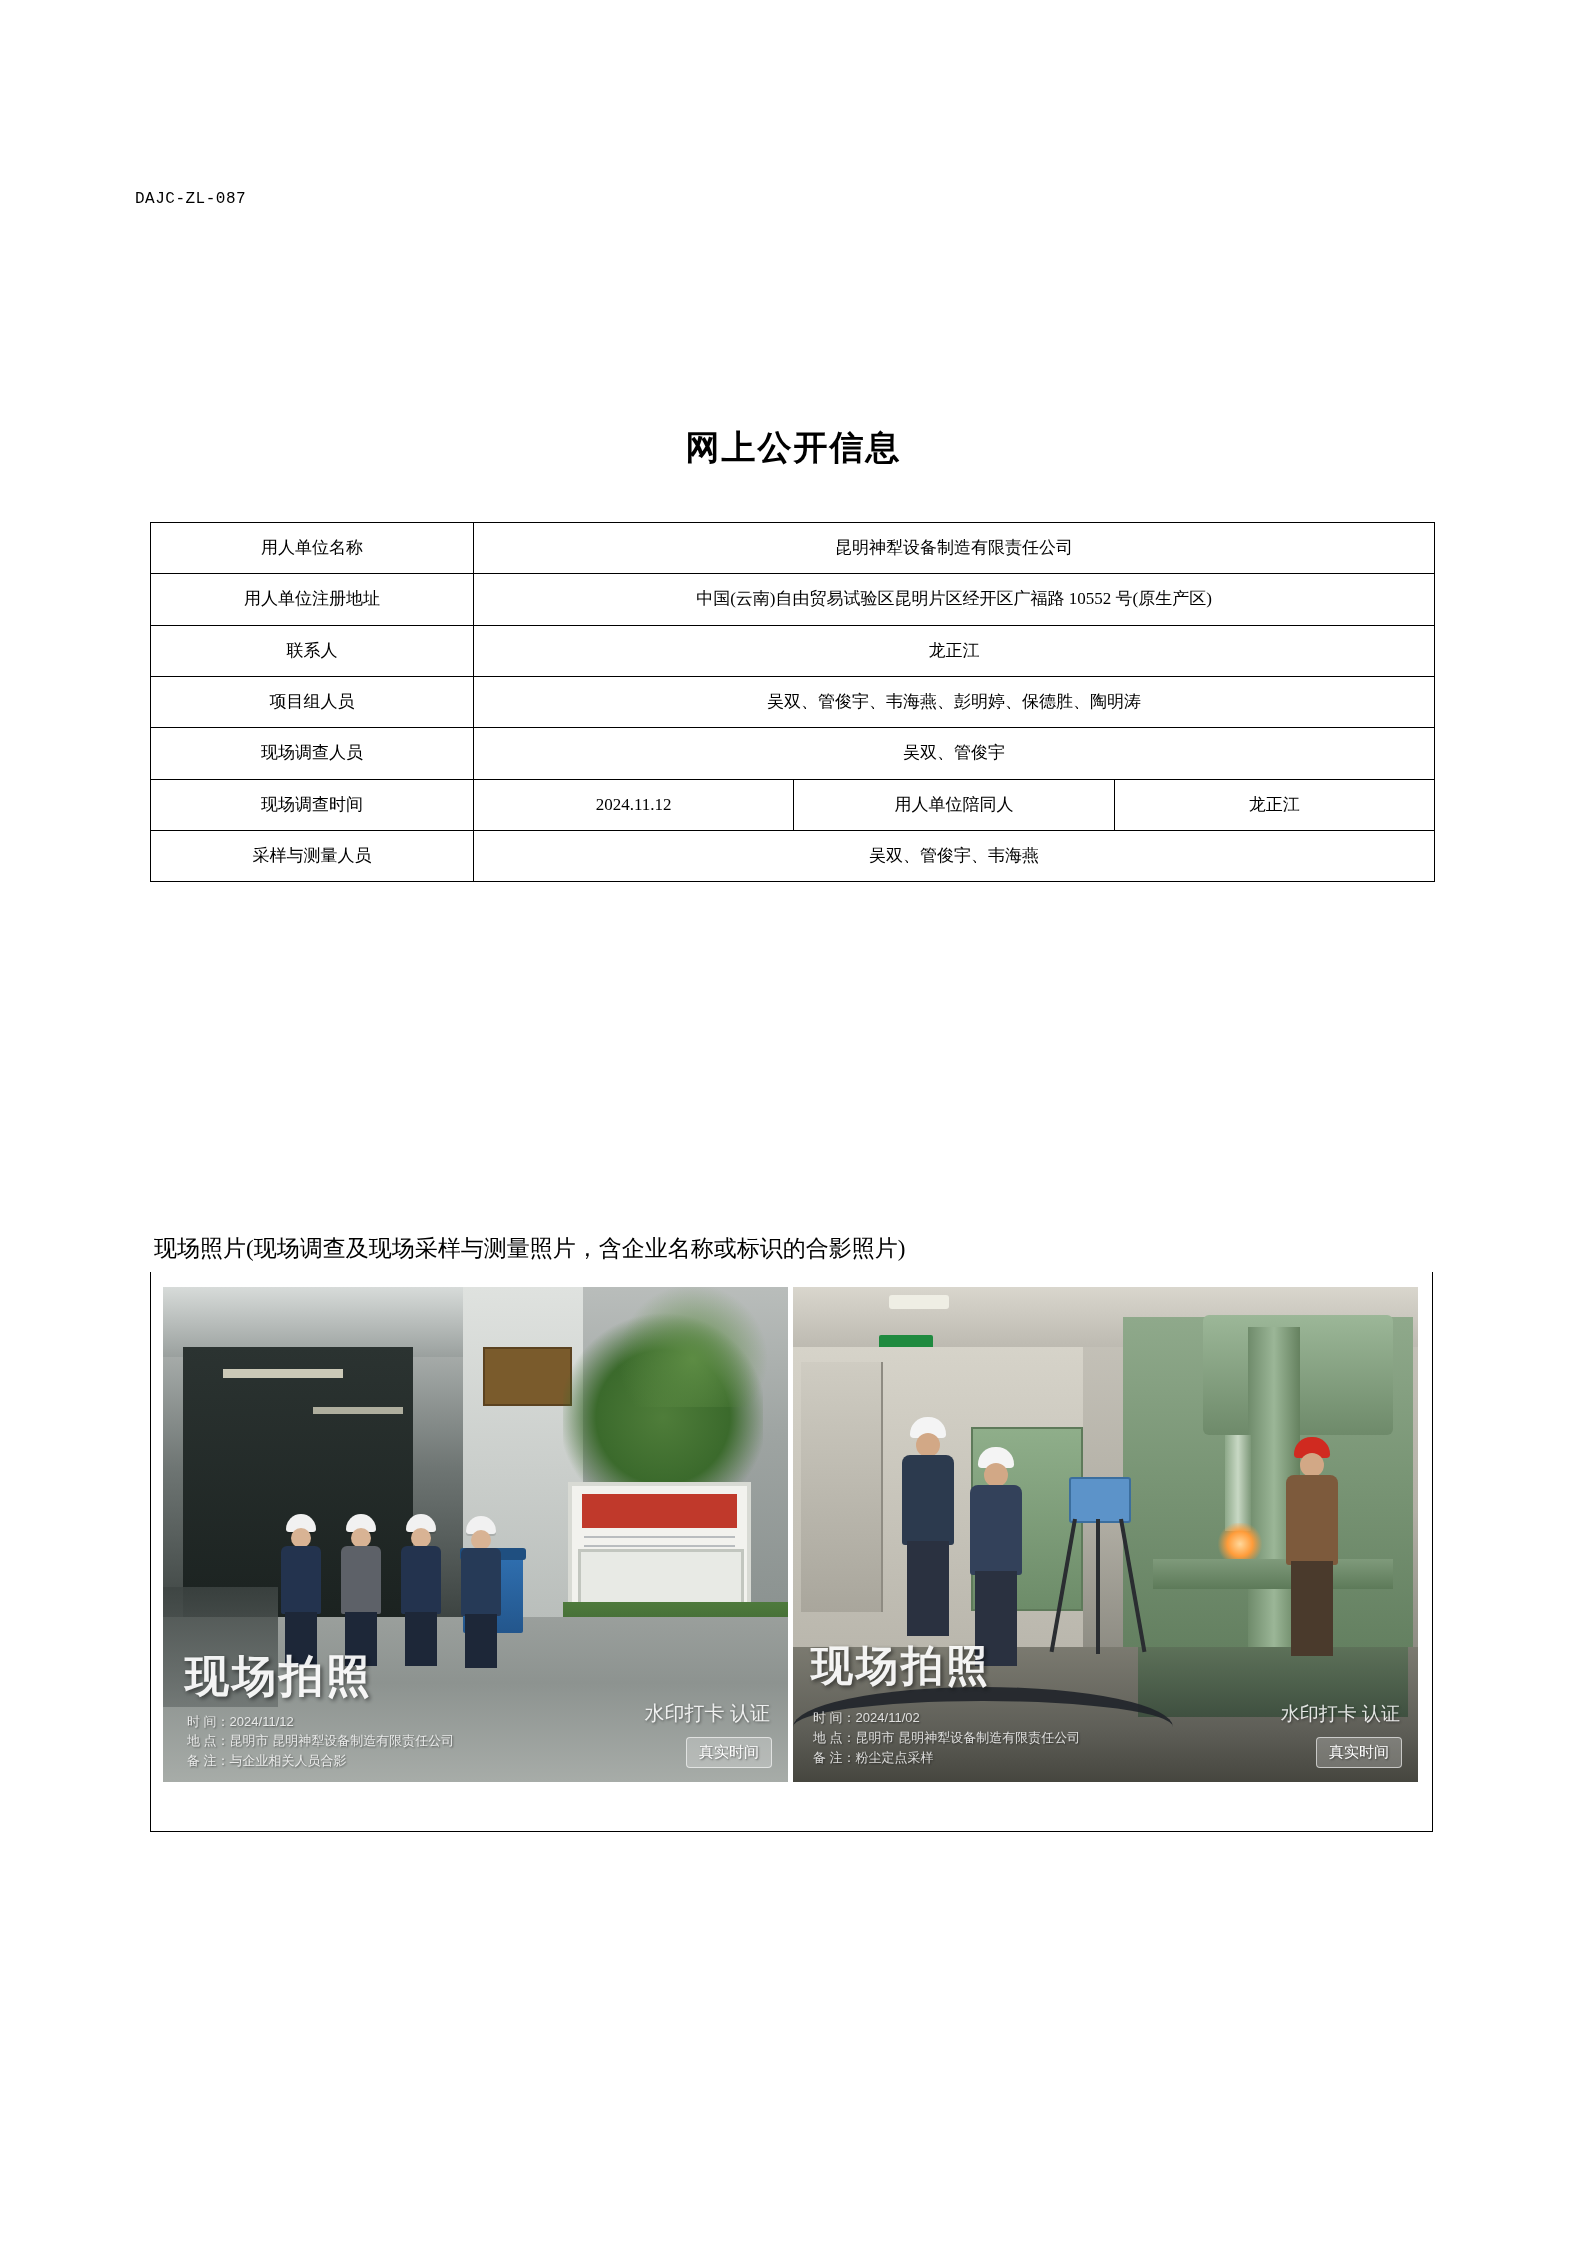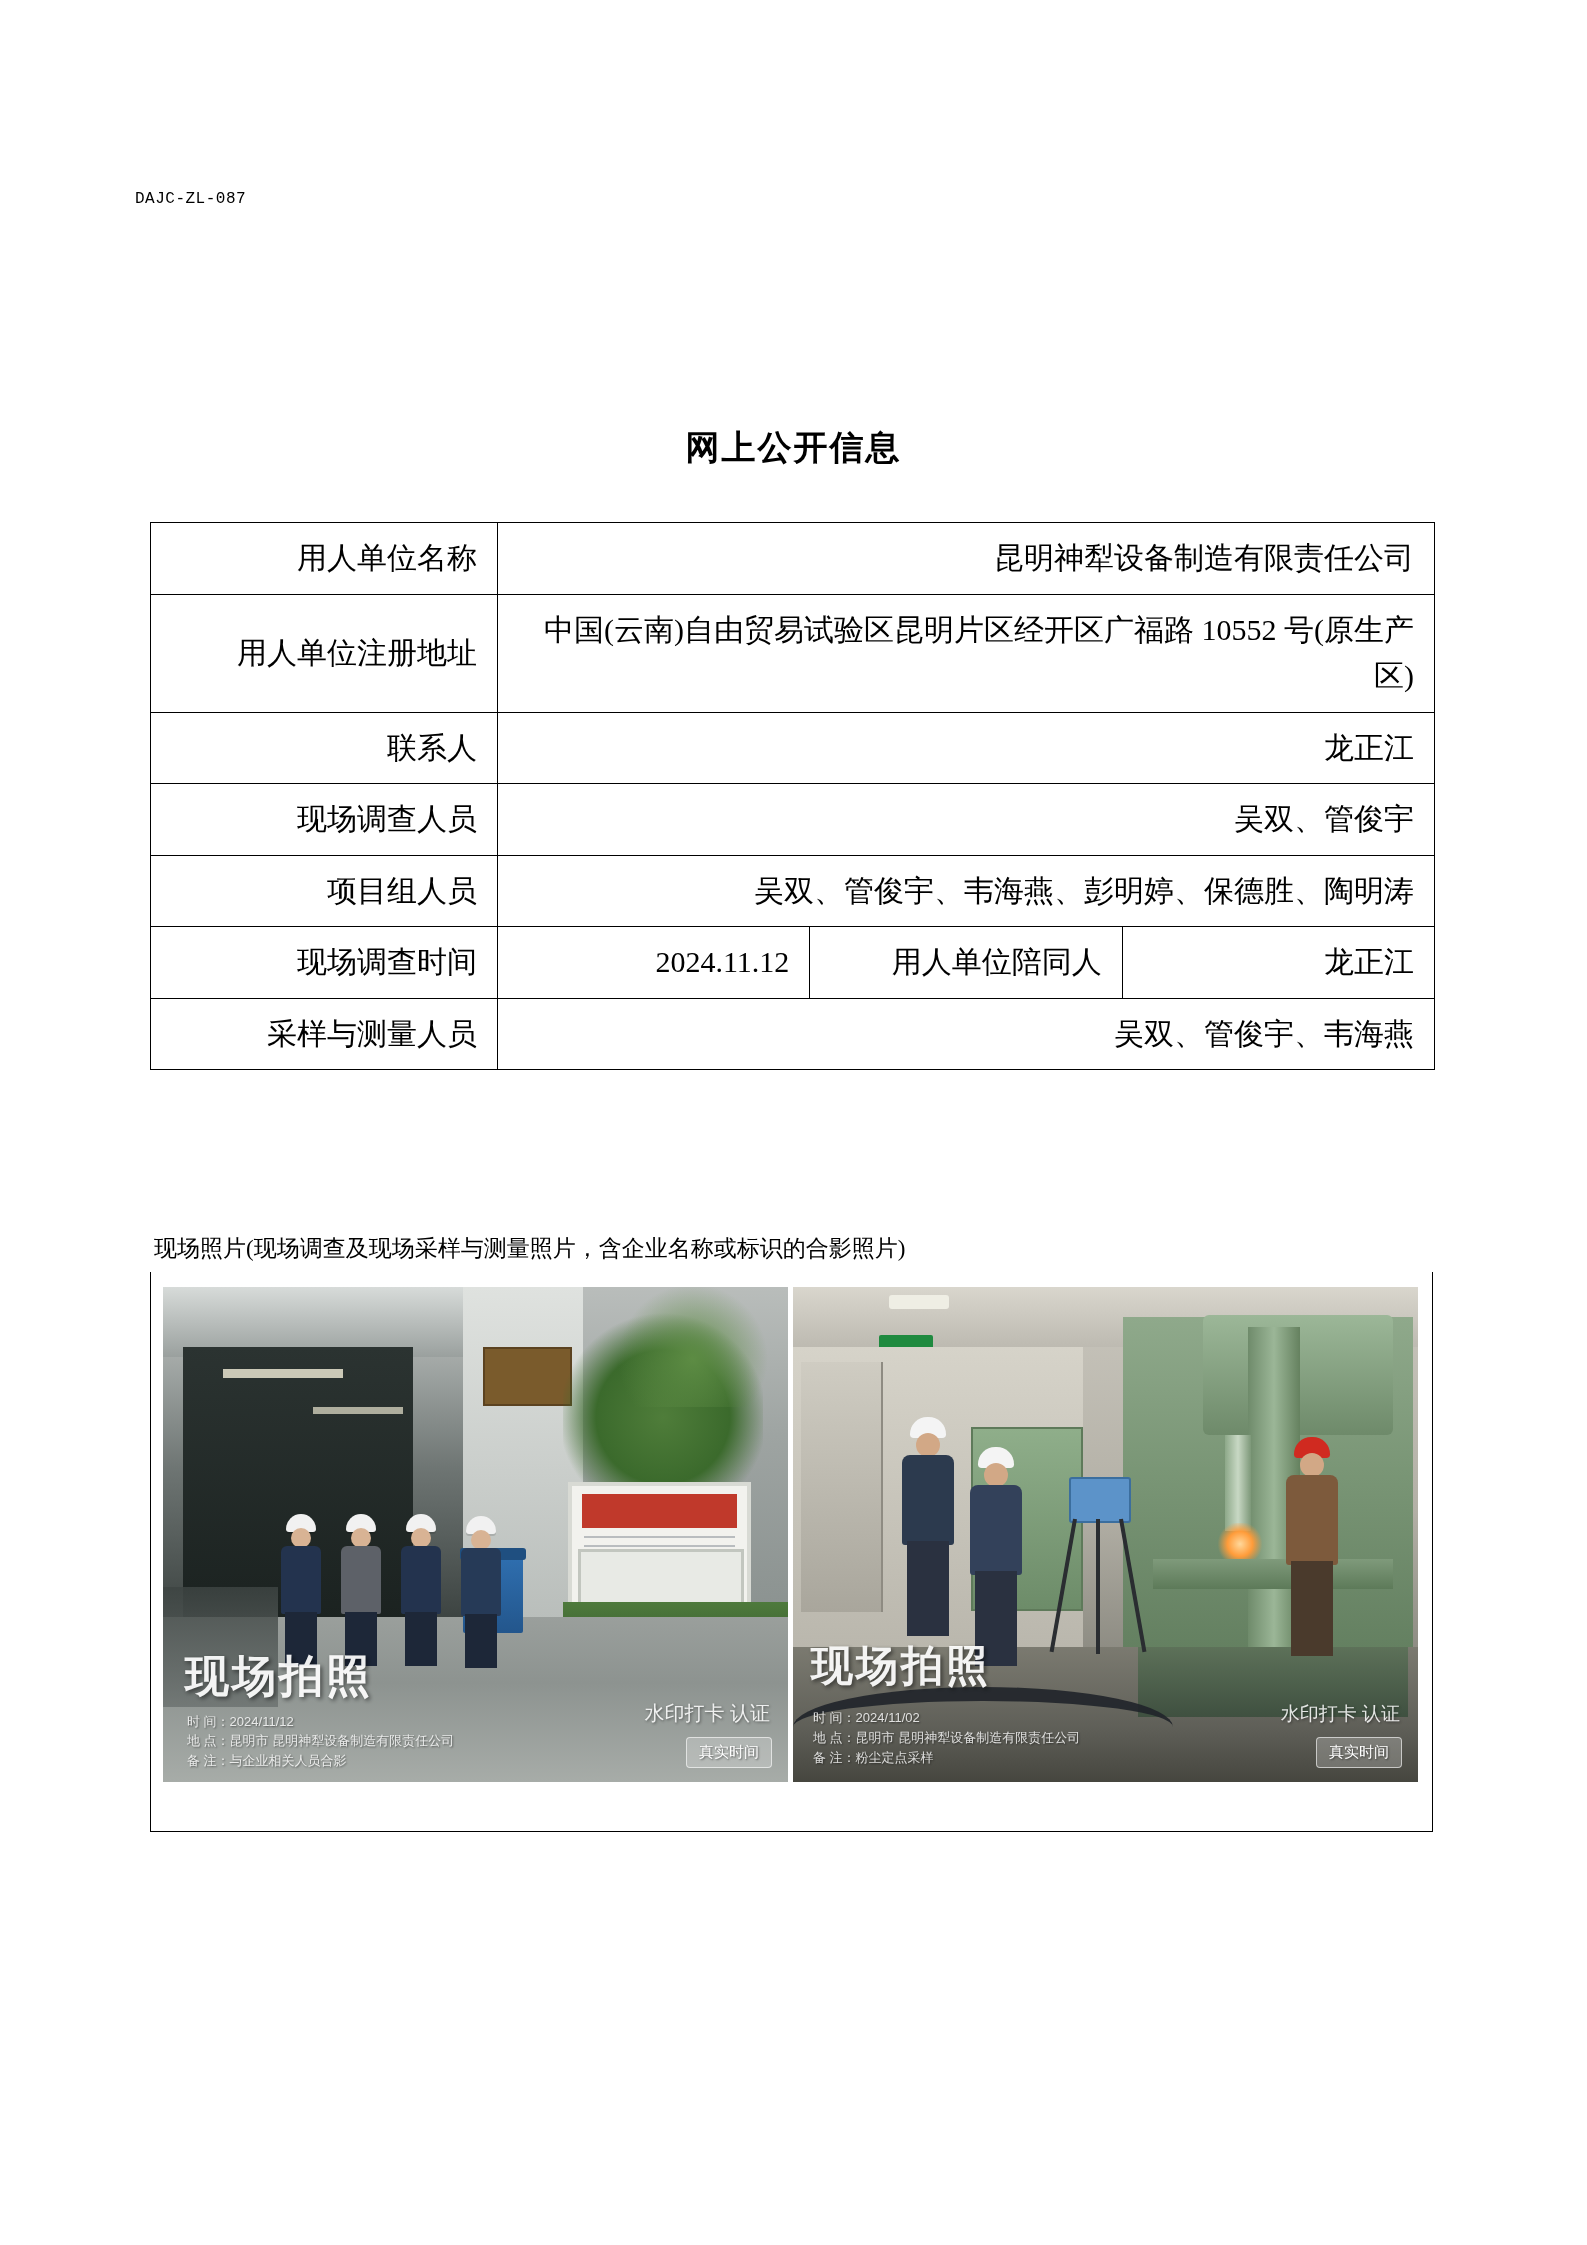--- a/index.html
+++ b/index.html
@@ -57,24 +57,24 @@
     top: 522px;
     width: 1285px;
   }
   table.info {
     border-collapse: collapse;
     width: 1285px;
     table-layout: fixed;
   }
   table.info td {
     border: 1px solid #000;
-    font-size: 30px;
-    text-align: right;
+    font-size: 17px;
+    text-align: center;
     vertical-align: middle;
-    padding: 12px 20px;
+    padding: 12px 8px;
     line-height: 1.55;
   }
   td.label {
     width: 306px;
   }
   td.two-line {
     padding-top: 16px;
     padding-bottom: 16px;
   }
   .photos-note {
@@ -411,26 +411,26 @@
         </tr>
         <tr>
           <td class="label">用人单位注册地址</td>
           <td colspan="3">中国(云南)自由贸易试验区昆明片区经开区广福路 10552 号(原生产区)</td>
         </tr>
         <tr>
           <td class="label">联系人</td>
           <td colspan="3">龙正江</td>
         </tr>
         <tr>
+          <td class="label">项目组人员</td>
+          <td colspan="3">吴双、管俊宇、韦海燕、彭明婷、保德胜、陶明涛</td>
+        </tr>
+        <tr>
           <td class="label">现场调查人员</td>
           <td colspan="3">吴双、管俊宇</td>
-        </tr>
-        <tr>
-          <td class="label">项目组人员</td>
-          <td colspan="3">吴双、管俊宇、韦海燕、彭明婷、保德胜、陶明涛</td>
         </tr>
         <tr>
           <td class="label">现场调查时间</td>
           <td style="width:352px">2024.11.12</td>
           <td style="width:348px">用人单位陪同人</td>
           <td>龙正江</td>
         </tr>
         <tr>
           <td class="label">采样与测量人员</td>
           <td colspan="3">吴双、管俊宇、韦海燕</td>

